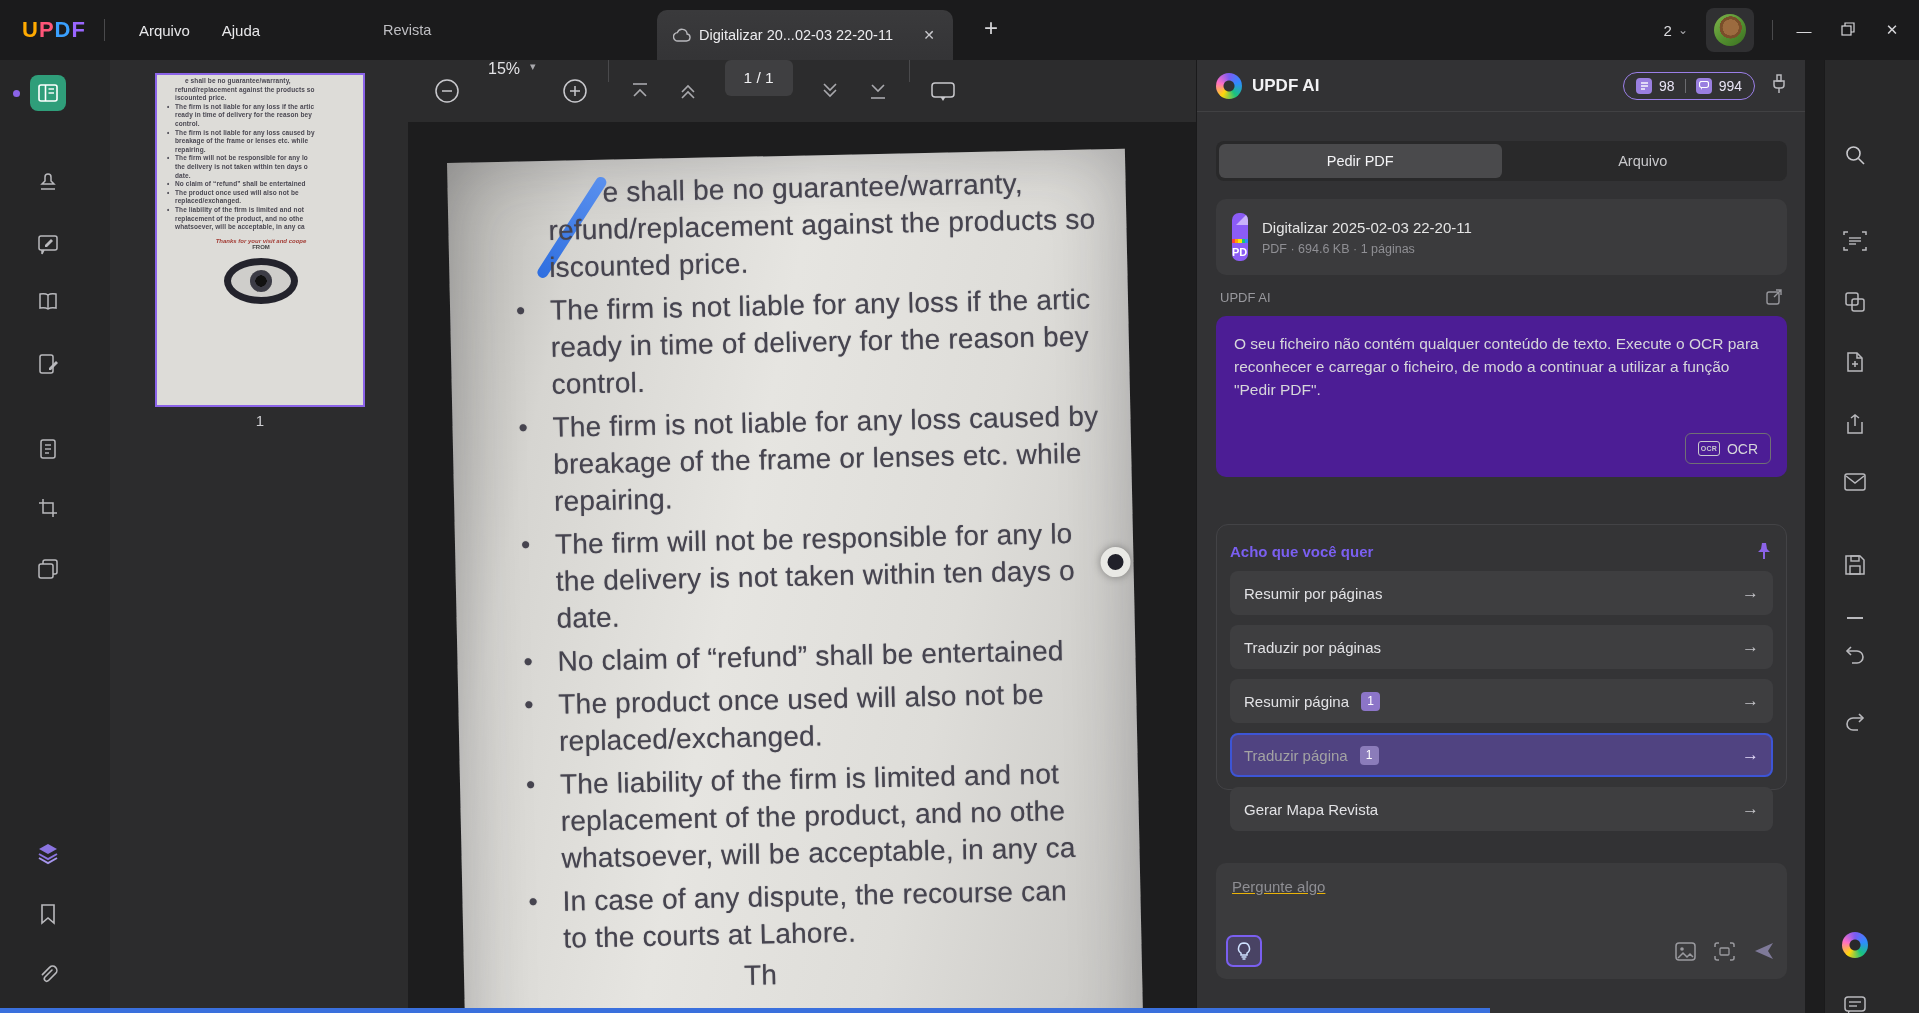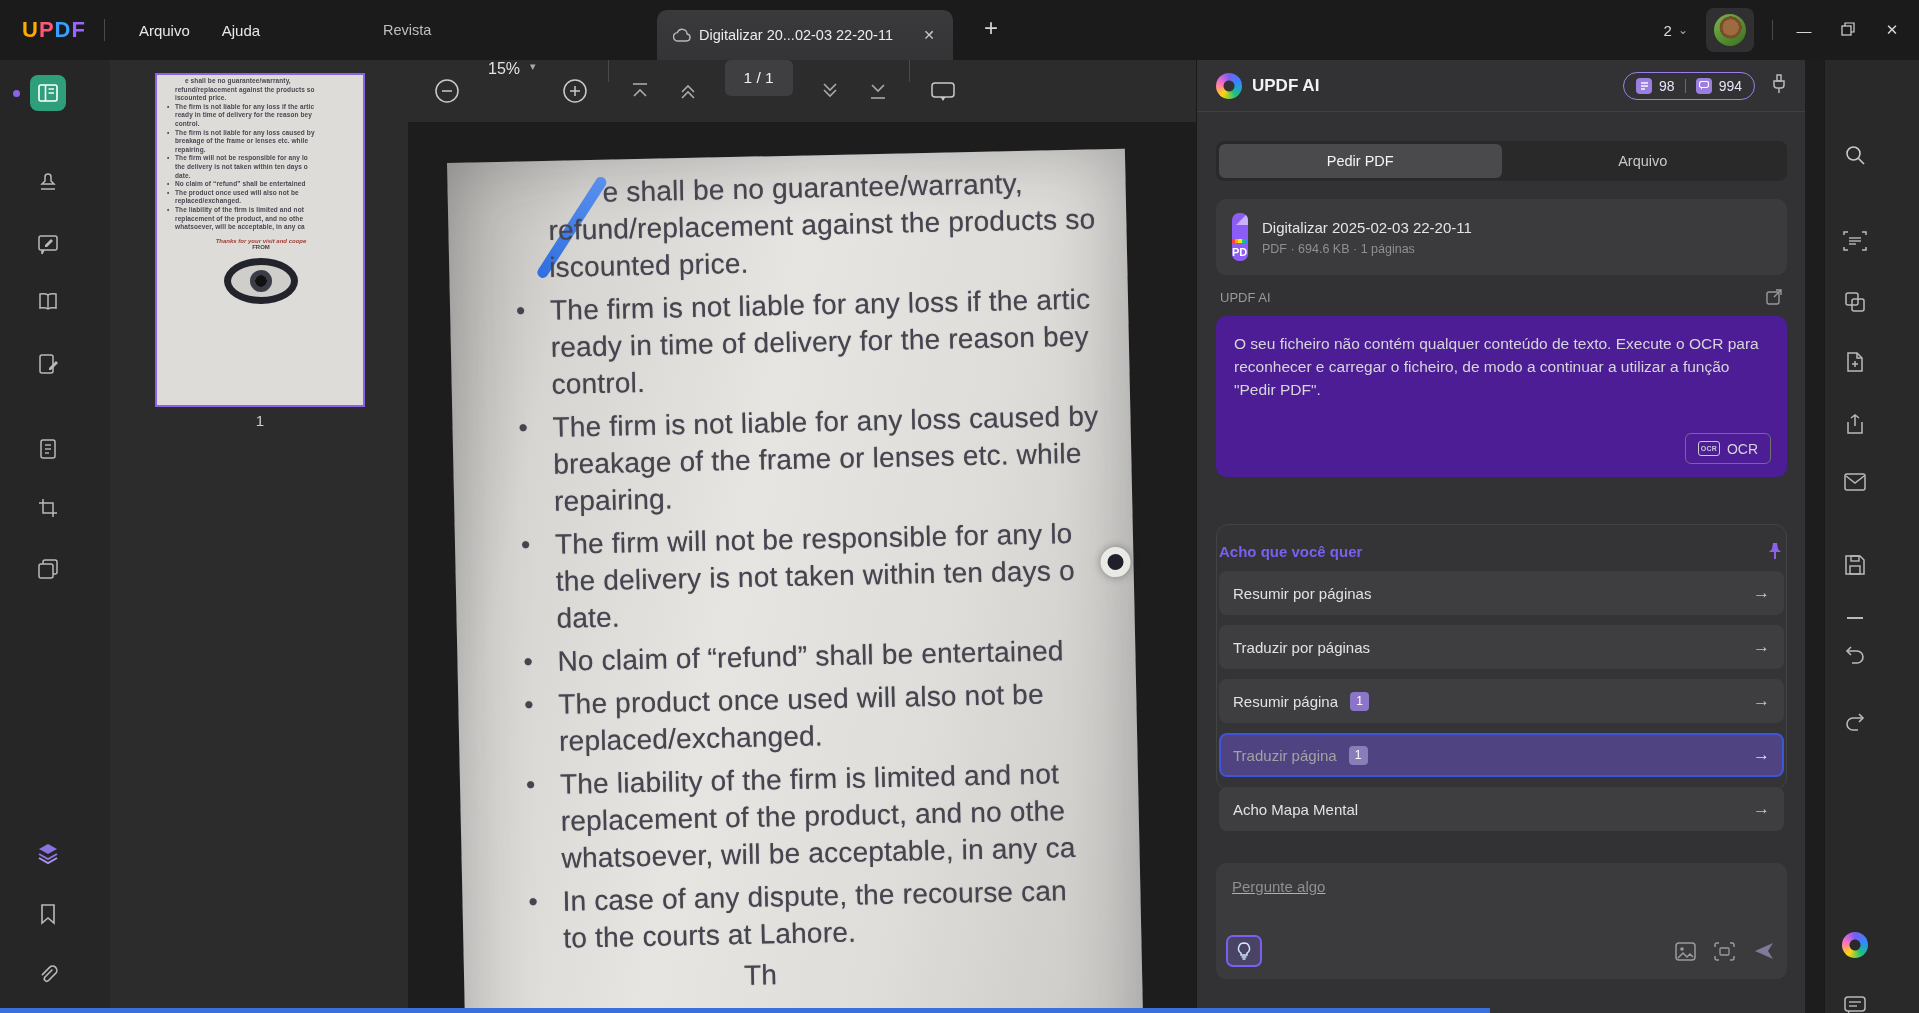--- a/index.html
+++ b/index.html
@@ -115,21 +115,21 @@
   .sender-row{position:absolute;left:23px;top:228px;width:563px;display:flex;align-items:center;}
   .sender-label{font-size:13px;color:#98989d;flex:1;}
 
   .msg-card{position:absolute;left:19px;top:256px;width:571px;height:161px;background:#4c1d95;border-radius:10px;padding:16px 18px;}
   .msg-text{font-size:15.5px;line-height:23px;color:#d6d6da;}
   .ocr-btn{position:absolute;right:16px;bottom:13px;height:31px;border:1px solid #707074;border-radius:6px;
            display:flex;align-items:center;padding:0 12px;gap:7px;color:#d6d6da;font-size:14px;}
   .ocr-mini{width:22px;height:15px;border:1.3px solid #c9c9cd;border-radius:3px;display:flex;align-items:center;justify-content:center;
             font-size:7px;font-weight:bold;color:#c9c9cd;letter-spacing:.3px;}
 
-  .sug-card{position:absolute;left:19px;top:464px;width:571px;height:266px;background:#343436;border:1px solid #434346;border-radius:12px;padding:0 2px;}
+  .sug-card{position:absolute;left:19px;top:464px;width:571px;height:266px;background:#343436;border:1px solid #434346;border-radius:12px;padding:0 13px;}
   .sug-head{display:flex;align-items:center;margin-top:16px;}
   .sug-title{font-size:15px;font-weight:bold;color:#7a5ff0;flex:1;}
   .sug-row{position:relative;height:44px;margin-top:10px;background:#3e3e40;border-radius:8px;display:flex;align-items:center;padding:0 14px;}
   .sug-label{font-size:15px;color:#e2e2e5;flex:none;}
   .sug-badge{width:19px;height:19px;margin-left:12px;border-radius:4px;background:rgba(154,127,224,.85);
              display:flex;align-items:center;justify-content:center;font-size:12px;color:#fff;}
   .sug-arrow{margin-left:auto;font-size:17px;color:#c5c5c9;}
   .sug-row.highlight{background:rgba(123,91,242,.40);border:2px solid #3d55d6;padding:0 12px;}
   .sug-row.highlight .sug-label{color:#a3a3a3;}
   .sug-row.highlight .sug-badge{background:rgba(210,195,255,.45);}
@@ -468,21 +468,21 @@
         <span class="sug-label">Resumir página</span>
         <span class="sug-badge">1</span>
         <span class="sug-arrow">→</span>
       </div>
       <div class="sug-row highlight">
         <span class="sug-label">Traduzir página</span>
         <span class="sug-badge">1</span>
         <span class="sug-arrow">→</span>
       </div>
       <div class="sug-row">
-        <span class="sug-label">Acho Mapa Mental</span>
+        <span class="sug-label">Gerar Mapa Revista</span>
         <span class="sug-arrow">→</span>
       </div>
     </div>
 
     <div class="input-card">
       <input class="ask-input" type="text" placeholder="Pergunte algo" style="">
       <div class="input-icons">
         <div class="lamp-btn">
           <svg width="16" height="18" viewBox="0 0 16 18">
             <path d="M8 1a5.5 5.5 0 0 0-3 10.1V13h6v-1.9A5.5 5.5 0 0 0 8 1z" fill="none" stroke="#cfe2ff" stroke-width="1.5"></path>

